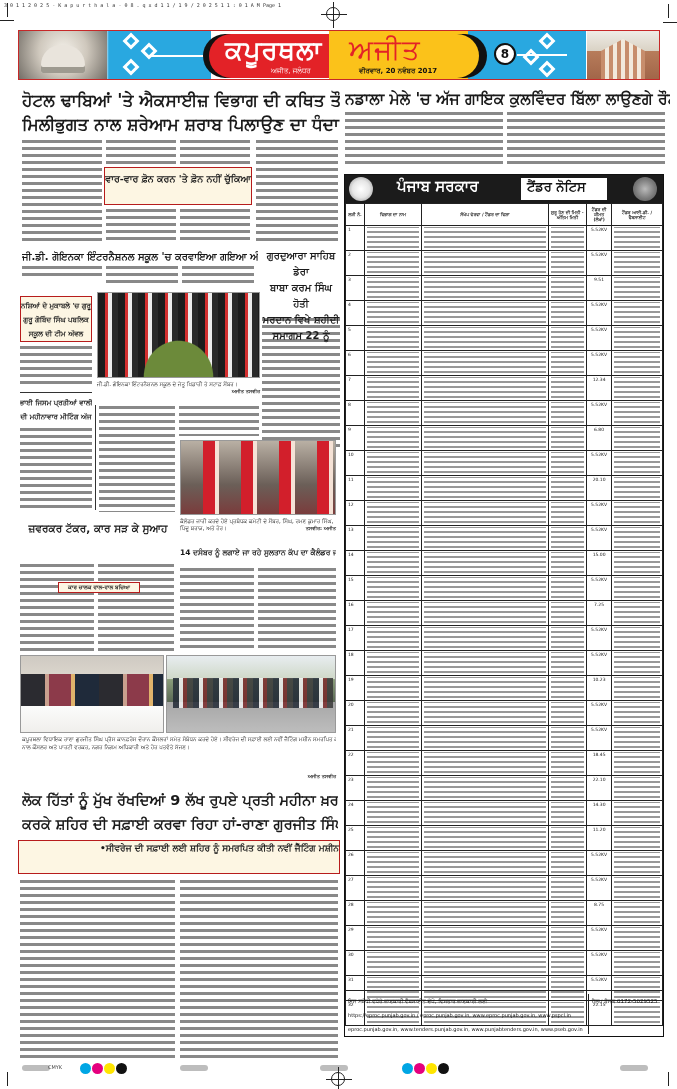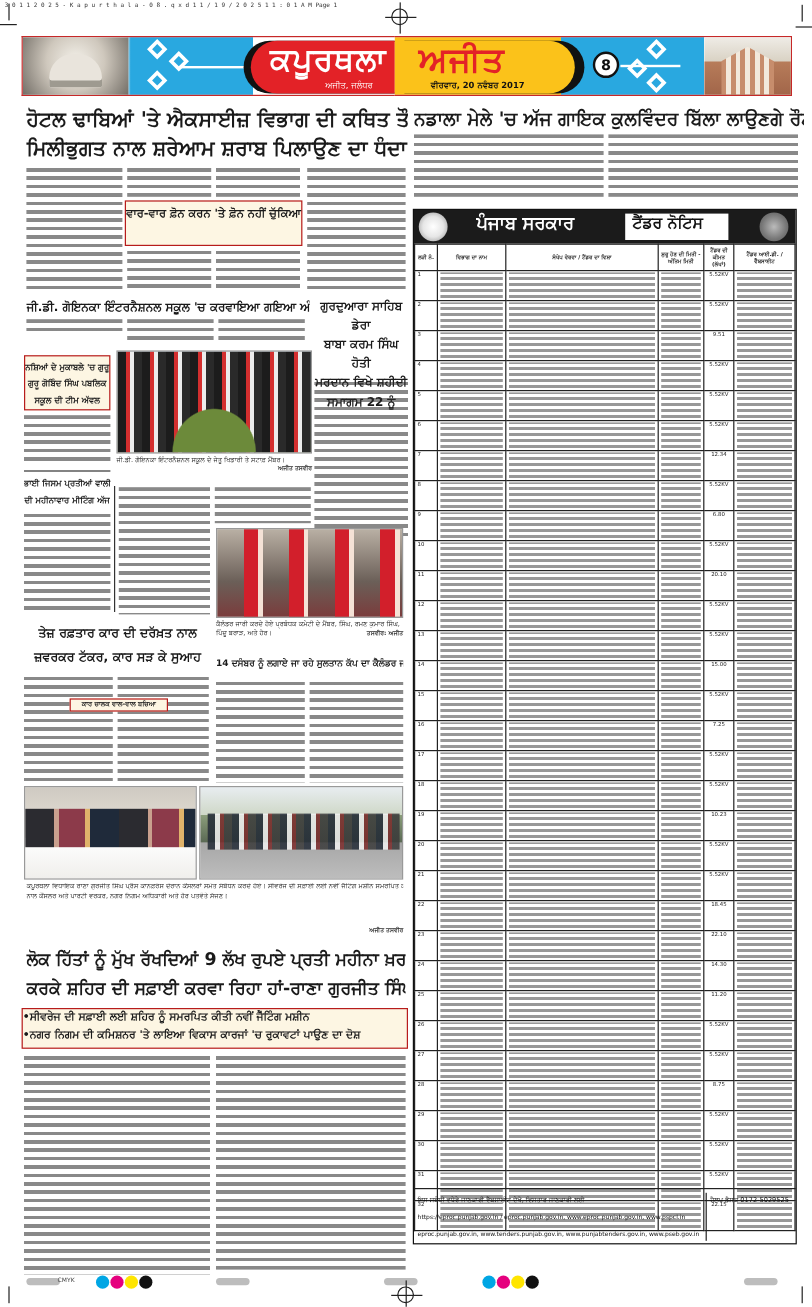--- a/index.html
+++ b/index.html
@@ -20,21 +20,21 @@
   .mast-photo-left { left: 0; top: 0; width: 88px; height: 50px; background: radial-gradient(circle at 50% 40%, #f4f1ea 0%, #cfc8bd 45%, #6f6a63 100%); }
   .mast-photo-left::after { content: ""; position: absolute; left: 22px; top: 14px; width: 44px; height: 28px; background: #e9e4dc; border-radius: 20px 20px 2px 2px; box-shadow: inset 0 -6px 0 #9e9a90; }
   .diamond { width: 12px; height: 12px; border: 3px solid #fff; transform: rotate(45deg); }
   .brand-left { left: 190px; top: 3px; width: 140px; height: 44px; background: #e32227; border-radius: 40px 0 0 40px; box-shadow: -6px 0 0 0 #111; }
   .brand-left-text { left: 206px; top: 4px; font-family: "DejaVu Serif", serif; font-weight: bold; font-size: 26px; color: #fff; letter-spacing: 1px; }
   .brand-sub { left: 252px; top: 36px; font-size: 7px; color: #fff; }
 
   .masthead-right { left: 329px; top: 30px; width: 331px; height: 50px; border: 1px solid #c62828; border-left: none;
     background: linear-gradient(90deg, #fbc21a 0%, #fbc21a 42%, #29a8e0 42%, #29a8e0 78%, #fff 78%); overflow: hidden; }
   .brand-right-shape { left: 0; top: 3px; width: 150px; height: 44px; background: #fbc21a; border-radius: 0 40px 40px 0; box-shadow: 8px 0 0 0 #111; }
-  .brand-right-text { left: 20px; top: 2px; font-family: "DejaVu Serif", serif; font-weight: bold; font-size: 28px; color: #e32227; letter-spacing: 1px; }
+  .brand-right-text { left: 20px; top: 2px; font-family: "DejaVu Serif", serif; font-weight: normal; font-size: 28px; color: #e32227; letter-spacing: 1px; }
   .brand-date { left: 30px; top: 36px; font-size: 7px; color: #111; font-weight: bold; }
   .page-num { left: 165px; top: 12px; width: 22px; height: 22px; background: #fff; border: 2px solid #111; border-radius: 50%; font-weight: bold; font-size: 12px; text-align: center; line-height: 18px; }
   .page-line { left: 188px; top: 23px; width: 50px; border-top: 2px solid #fff; }
   .mast-photo-right { left: 258px; top: 0; width: 73px; height: 50px; background: linear-gradient(180deg, #efece6 0%, #d9d2c4 40%, #b77c5a 41%, #a06448 100%); }
   .mast-photo-right::after { content: ""; position: absolute; left: 14px; top: 8px; width: 44px; height: 40px; background: repeating-linear-gradient(90deg, #c78d6c 0 4px, #f2e9dc 4px 8px); clip-path: polygon(50% 0, 100% 30%, 100% 100%, 0 100%, 0 30%); }
 
   
   .headline { font-family: "DejaVu Sans", sans-serif; font-weight: bold; color: #1a1a1a; white-space: nowrap; overflow: hidden; }
   .h-main-left { left: 22px; top: 88px; width: 318px; font-size: 17px; line-height: 24px; }
   .h-main-right { left: 345px; top: 89px; width: 325px; font-size: 15.5px; line-height: 20px; }
@@ -75,21 +75,21 @@
   .emblem-right { left: 288px; top: 2px; width: 24px; height: 24px; border-radius: 50%; background: radial-gradient(circle, #bbb 0%, #777 60%, #555 100%); }
 
   table.tender-table { position: absolute; left: 0; top: 28px; width: 100%; border-collapse: collapse; font-size: 4.5px; color: #222; }
   .tender-table th, .tender-table td { border: 1px solid #222; padding: 1px 2px; vertical-align: top; }
   .tender-table th { font-weight: bold; height: 22px; text-align: center; vertical-align: middle; }
   .tender-table td { height: 25px; }
   .tender-table td.blur { background-image: repeating-linear-gradient(180deg, rgba(50,50,50,0.5) 0 2px, transparent 2px 5px); background-clip: content-box; }
   .tender-foot { left: 0; bottom: 0; width: 100%; height: 46px; border-top: 1px solid #222; font-size: 5.5px; padding: 3px; }
 
   .note-box { left: 18px; top: 840px; width: 322px; height: 34px; border: 1.5px solid #b71c1c; background: #fdf6e3; }
-  .note-line { font-weight: bold; font-size: 9px; color: #1a1a1a; text-align: left; line-height: 15px; }
+  .note-line { font-weight: bold; font-size: 9px; color: #1a1a1a; text-align: right; line-height: 15px; }
 
   .color-strip-dot { width: 11px; height: 11px; border-radius: 50%; }
   .grey-pill { width: 28px; height: 6px; border-radius: 3px; background: #bdbdbd; }
 </style>
 </head>
 <body>
 
 <div class="abs slug">3 0 1 1 2 0 2 5 - K a p u r t h a l a - 0 8 . q x d   1 1 / 1 9 / 2 0 2 5   1 1 : 0 1   A M   Page 1</div>
 <div class="abs reg-mark" style="left:326px; top:7px;"></div>
 <div class="abs crop-v" style="left:7px; top:3px;"></div>
@@ -173,21 +173,20 @@
 <div class="abs col-text" style="left:99px; top:406px; width:76px; height:106px;"></div>
 <div class="abs col-text" style="left:179px; top:406px; width:80px; height:30px;"></div>
 
 <div class="abs photo photo-poster" style="left:180px; top:440px; width:156px; height:75px;"></div>
 <div class="abs caption" style="left:180px; top:518px; width:156px;">
   <span>ਕੈਲੰਡਰ ਜਾਰੀ ਕਰਦੇ ਹੋਏ ਪ੍ਰਬੰਧਕ ਕਮੇਟੀ ਦੇ ਮੈਂਬਰ, ਸਿੰਘ, ਰਮਣ ਕੁਮਾਰ ਸਿੰਘ, ਪਿੰਦੂ ਬਰਾੜ, ਅਤੇ ਹੋਰ।</span>
   <span class="credit" style="float:right;">ਤਸਵੀਰ: ਅਜੀਤ</span>
 </div>
 
 <div class="abs headline" style="left:22px; top:518px; width:152px; font-size:10.5px; line-height:20px; text-align:center;">
-  <div>ਤੇਜ਼ ਰਫ਼ਤਾਰ ਕਾਰ ਦੀ ਦਰੱਖ਼ਤ ਨਾਲ</div>
   <div>ਜ਼ਵਰਕਰ ਟੱਕਰ, ਕਾਰ ਸੜ ਕੇ ਸੁਆਹ</div>
 </div>
 <div class="abs col-text" style="left:20px; top:564px; width:74px; height:88px;"></div>
 <div class="abs col-text" style="left:98px; top:564px; width:76px; height:88px;"></div>
 <div class="abs boxed-sub" style="left:58px; top:582px; width:82px; height:11px; font-size:5.5px; line-height:9px;">ਕਾਰ ਚਾਲਕ ਵਾਲ-ਵਾਲ ਬਚਿਆ</div>
 
 <div class="abs headline" style="left:180px; top:546px; width:156px; font-size:7.5px; line-height:14px;">14 ਦਸੰਬਰ ਨੂੰ ਲਗਾਏ ਜਾ ਰਹੇ ਸੁਲਤਾਨ ਕੱਪ ਦਾ ਕੈਲੰਡਰ ਜਾਰੀ</div>
 <div class="abs col-text" style="left:180px; top:568px; width:74px; height:84px;"></div>
 <div class="abs col-text" style="left:258px; top:568px; width:78px; height:84px;"></div>
 
@@ -198,21 +197,20 @@
 <div class="abs caption" style="left:22px; top:773px; width:314px;">
   <span class="credit" style="float:right;">ਅਜੀਤ ਤਸਵੀਰ</span>
 </div>
 
 <div class="abs headline" style="left:22px; top:788px; width:316px; font-size:14.5px; line-height:24px; text-align:center;">
   <div>ਲੋਕ ਹਿੱਤਾਂ ਨੂੰ ਮੁੱਖ ਰੱਖਦਿਆਂ 9 ਲੱਖ ਰੁਪਏ ਪ੍ਰਤੀ ਮਹੀਨਾ ਖ਼ਰਚ</div>
   <div>ਕਰਕੇ ਸ਼ਹਿਰ ਦੀ ਸਫ਼ਾਈ ਕਰਵਾ ਰਿਹਾ ਹਾਂ-ਰਾਣਾ ਗੁਰਜੀਤ ਸਿੰਘ</div>
 </div>
 <div class="abs note-box">
   <div class="note-line">•ਸੀਵਰੇਜ ਦੀ ਸਫ਼ਾਈ ਲਈ ਸ਼ਹਿਰ ਨੂੰ ਸਮਰਪਿਤ ਕੀਤੀ ਨਵੀਂ ਜੈੱਟਿੰਗ ਮਸ਼ੀਨ</div>
-  <div class="note-line">•ਨਗਰ ਨਿਗਮ ਦੀ ਕਮਿਸ਼ਨਰ 'ਤੇ ਲਾਇਆ ਵਿਕਾਸ ਕਾਰਜਾਂ 'ਚ ਰੁਕਾਵਟਾਂ ਪਾਉਣ ਦਾ ਦੋਸ਼</div>
 </div>
 <div class="abs col-text" style="left:20px; top:880px; width:155px; height:182px;"></div>
 <div class="abs col-text" style="left:180px; top:880px; width:158px; height:178px;"></div>
 
 <div class="abs tender">
   <div class="abs tender-head">
     <div class="abs emblem-left"></div>
     <div class="abs tender-title-left">ਪੰਜਾਬ ਸਰਕਾਰ</div>
     <div class="abs tender-title-right-box"></div>
     <div class="abs tender-title-right">ਟੈਂਡਰ ਨੋਟਿਸ</div>

